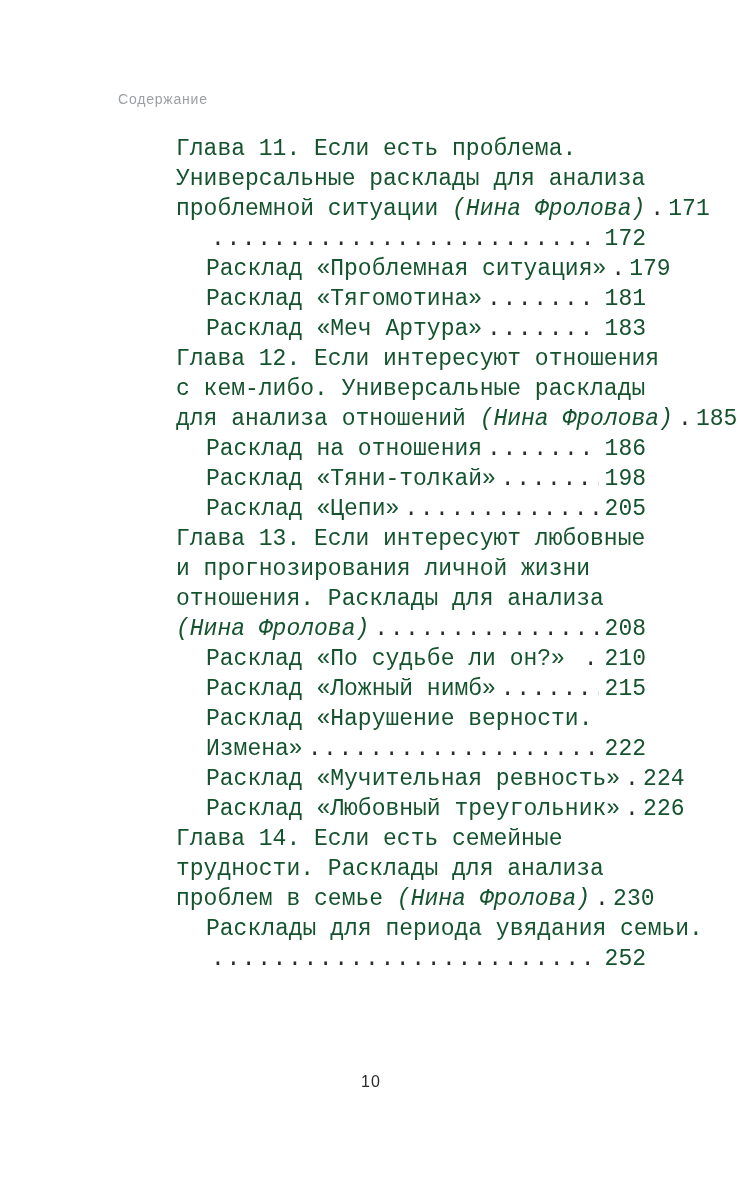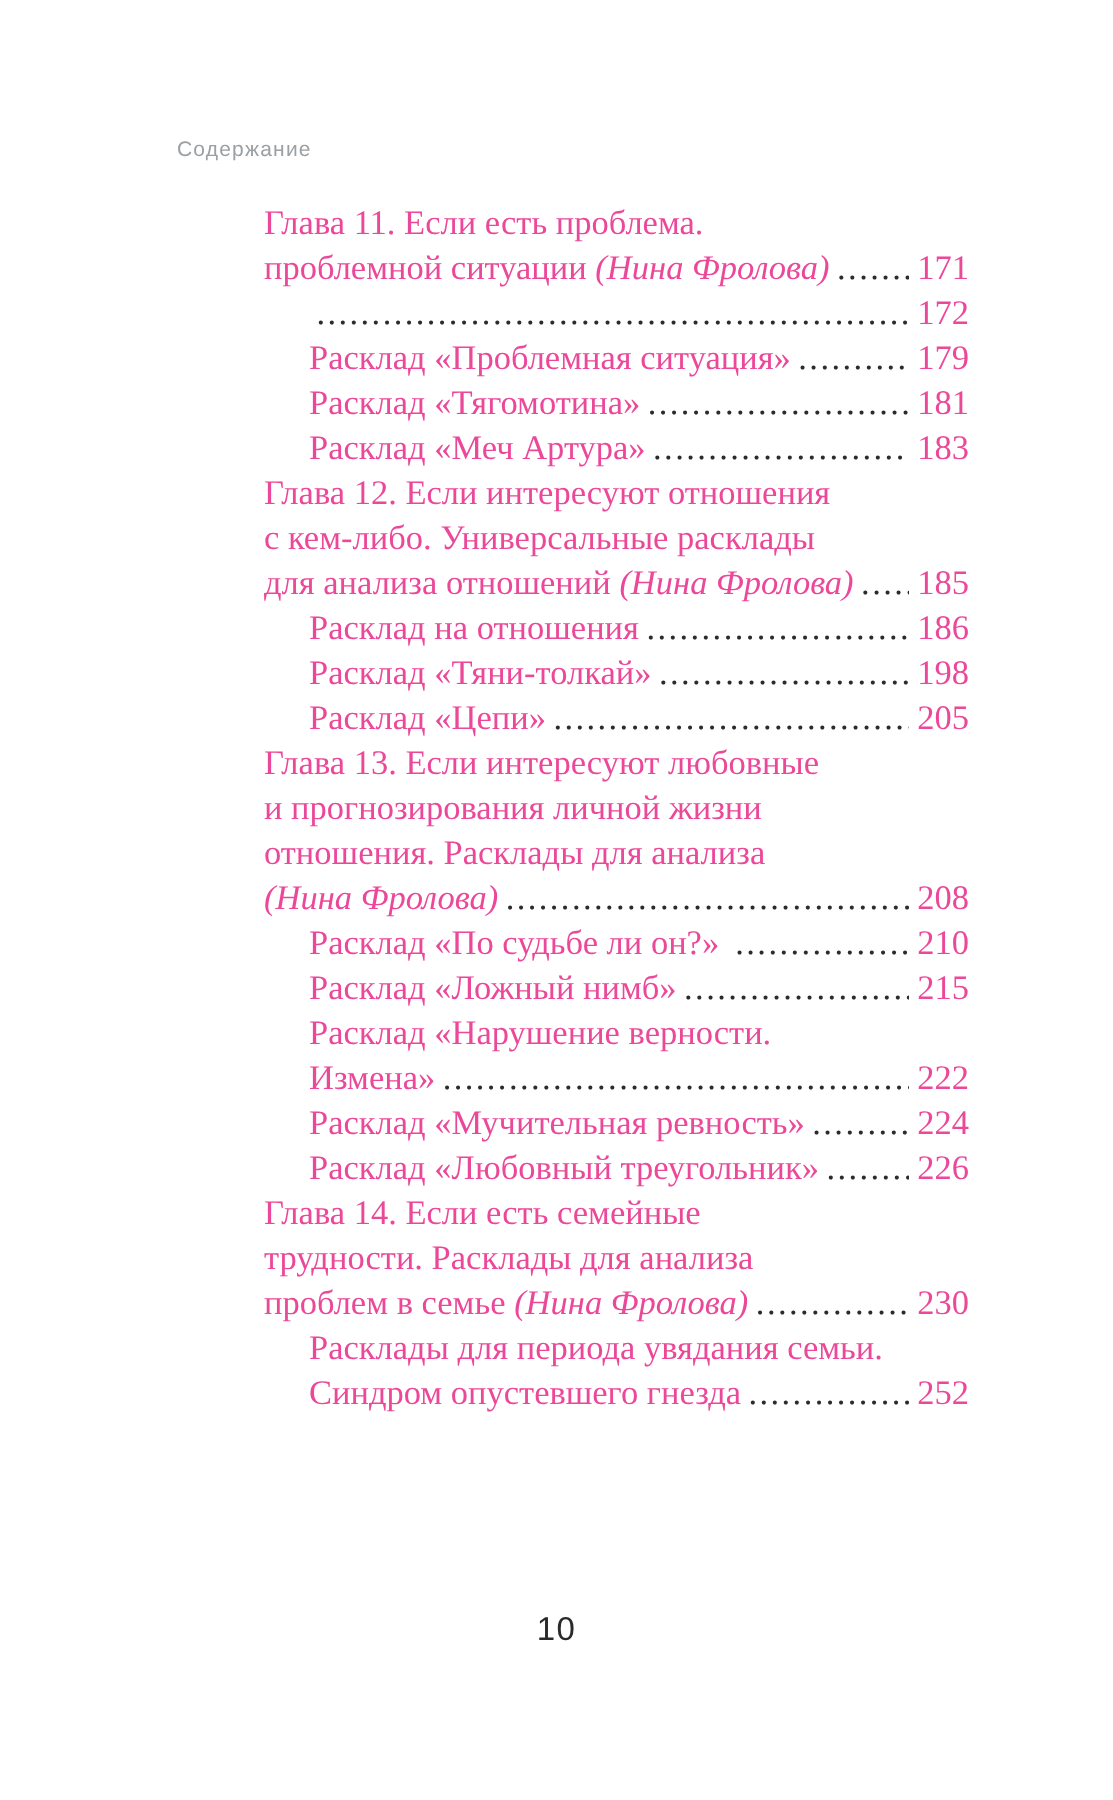--- a/index.html
+++ b/index.html
@@ -29,21 +29,22 @@
     position: absolute;
     left: 176px;
     top: 134px;
     width: 470px;
   }
   .toc-line {
     display: flex;
     align-items: flex-start;
     font-size: 23px;
     line-height: 30px;
-    color: #ec4899;
+    color: #14532d;
+    font-family: Liberation Mono, monospace;
   }
   .toc-line.indent { padding-left: 30px; }
   .toc-line .t { white-space: pre; }
   .toc-line .it { white-space: pre; font-style: italic; }
   .leader {
     flex: 1 1 auto;
     overflow: hidden;
     white-space: nowrap;
     margin: 0 6px 0 5px;
     min-width: 12px;
@@ -54,37 +55,41 @@
     color: #2b2b2b;
   }
   .pageno { flex: 0 0 auto; }
   .folio {
     position: absolute;
     left: 0;
     right: 0;
     top: 1073px;
     text-align: center;
     font-family: "Liberation Sans", sans-serif;
-    font-size: 22px;
+    font-size: 16px;
     letter-spacing: 1px;
     color: #2a2a2a;
   }
 </style>
 </head>
 <body>
 
 <div class="page">
   <div class="running-head">Содержание</div>
 
   <div class="toc" id="toc">
       <div class="toc-line">
     <span class="t">Глава 11. Если есть проблема.</span>
 
   </div>
       <div class="toc-line">
+    <span class="t">Универсальные расклады для анализа</span>
+
+  </div>
+      <div class="toc-line">
     <span class="t">проблемной ситуации </span>
     <span class="it">(Нина Фролова)</span>
     <span class="leader"></span>
     <span class="pageno">171</span>
   </div>
       <div class="toc-line indent">
 
     <span class="leader"></span>
     <span class="pageno">172</span>
   </div>
@@ -202,21 +207,20 @@
     <span class="t">проблем в семье </span>
     <span class="it">(Нина Фролова)</span>
     <span class="leader"></span>
     <span class="pageno">230</span>
   </div>
       <div class="toc-line indent">
     <span class="t">Расклады для периода увядания семьи.</span>
 
   </div>
       <div class="toc-line indent">
-    <span class="t">Синдром опустевшего гнезда</span>
 
     <span class="leader"></span>
     <span class="pageno">252</span>
   </div>
     </div>
 
   <div class="folio">10</div>
 </div>
 
 </body></html>

